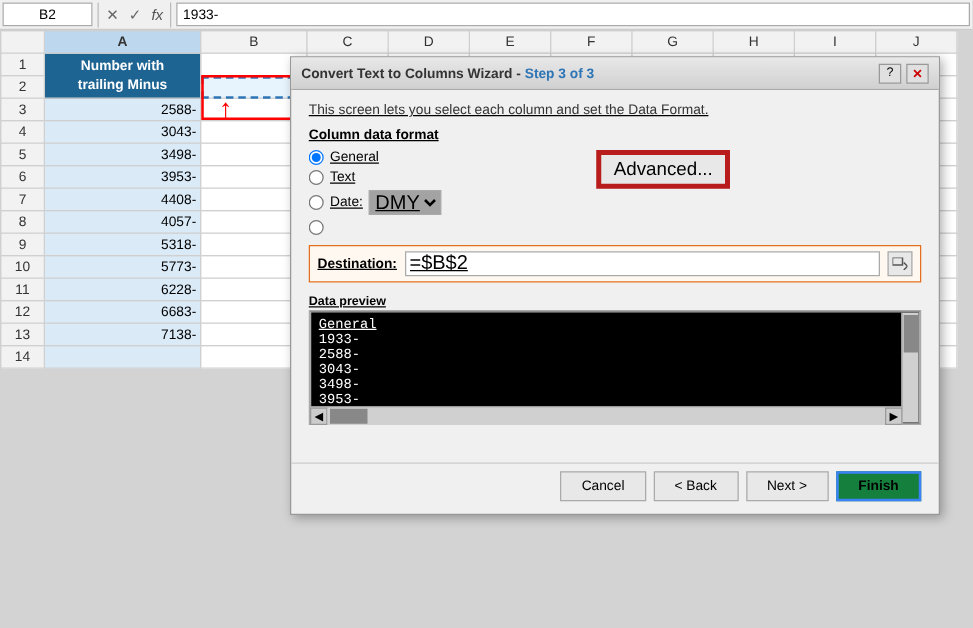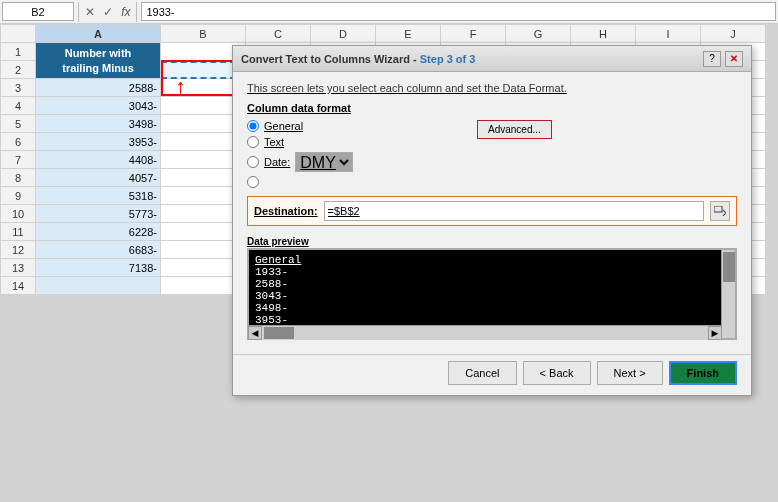--- a/index.html
+++ b/index.html
@@ -20,38 +20,38 @@
     .two-col { display: flex; gap: 10px; }
     .col-left { width: 220px; }
     .col-right { flex: 1; }
 
     .radio-group { display: flex; flex-direction: column; gap: 4px; margin-bottom: 8px; }
     .radio-item { display: flex; align-items: center; gap: 5px; font-size: 11px; }
     .radio-item input[type=radio] { margin: 0; width: 12px; height: 12px; }
     .date-select { height: 20px; font-size: 16px; border: 1px solid #aaa; background: #a3a3a3; }
 
     .general-note { font-size: 11px; color: #333; line-height: 1.4; margin-bottom: 8px; }
-    .advanced-btn { padding: 3px 10px; font-size: 10px; border: 1px solid #b91c1c; background: #e8e8e8; cursor: pointer; }
+    .advanced-btn { padding: 3px 10px; font-size: 15px; border: 4px solid #b91c1c; background: #e8e8e8; cursor: pointer; }
 
     .destination-row { display: flex; align-items: center; gap: 6px; margin-bottom: 10px; border: 1px solid #e07020; background: #fff8f0; padding: 4px 6px; }
     .destination-label { font-size: 11px; font-weight: bold; }
-    .destination-input { flex: 1; height: 20px; font-size: 11px; border: 1px solid #aaa; padding: 0 3px; background: #fff; }
+    .destination-input { flex: 1; height: 20px; font-size: 16px; border: 1px solid #aaa; padding: 0 3px; background: #fff; }
     .destination-picker { width: 20px; height: 20px; border: 1px solid #aaa; background: #e8e8e8; cursor: pointer; display: flex; align-items: center; justify-content: center; font-size: 10px; }
 
     .data-preview-label { font-size: 10px; font-weight: bold; margin-bottom: 1px; }
     .data-preview-box { background: #000; color: #fff; font-family: 'Courier New', monospace; font-size: 11px; padding: 4px 6px; height: 90px; overflow: hidden; position: relative; border: 1px solid #aaa; }
     .data-preview-box .preview-header { color: #fff; text-decoration: underline; }
     .preview-scrollbar { position: absolute; right: 0; top: 0; bottom: 0; width: 14px; background: #d0d0d0; border-left: 1px solid #999; }
     .preview-scrollbar-thumb { width: 12px; height: 30px; background: #888; margin: 2px auto; }
     .preview-hscroll { position: absolute; bottom: 0; left: 0; right: 14px; height: 14px; background: #d0d0d0; border-top: 1px solid #999; display: flex; align-items: center; }
     .preview-hscroll-arrow { width: 14px; height: 14px; background: #ccc; border: 1px solid #999; display: flex; align-items: center; justify-content: center; font-size: 9px; cursor: pointer; }
     .preview-hscroll-track { flex: 1; height: 14px; background: #d0d0d0; position: relative; }
     .preview-hscroll-thumb { width: 30px; height: 12px; background: #888; position: absolute; top: 1px; left: 2px; }
 
-    .dialog-footer { display: flex; justify-content: flex-end; gap: 6px; padding: 6px 14px 10px; border-top: 1px solid #ccc; margin-top: 4px; }
+    .dialog-footer { display: flex; justify-content: flex-end; gap: 6px; padding: 6px 14px 10px; border-top: 1px solid #ccc; margin-top: 20px; }
     .footer-btn { padding: 4px 16px; font-size: 11px; border: 1px solid #aaa; background: #e8e8e8; cursor: pointer; }
     .footer-btn-finish { background: #15803d; border: 2px solid #3b82f6; font-weight: bold; }
 
     
     .ss-container { position: absolute; top: 0; left: 0; width: 778px; height: 502px; }
     .ss-formulabar { display: flex; align-items: center; height: 24px; background: #f0f0f0; border-bottom: 1px solid #ccc; }
     .ss-namebox { width: 72px; border: 1px solid #aaa; height: 19px; font-size: 11px; text-align: center; background: #fff; margin: 2px; padding: 0 3px; }
     .ss-sep { width: 1px; height: 20px; background: #bbb; margin: 0 2px; }
     .ss-funcbtn { font-size: 12px; color: #666; padding: 0 4px; cursor: pointer; }
     .ss-fx { padding: 0 4px; font-size: 12px; color: #555; font-style: italic; }

